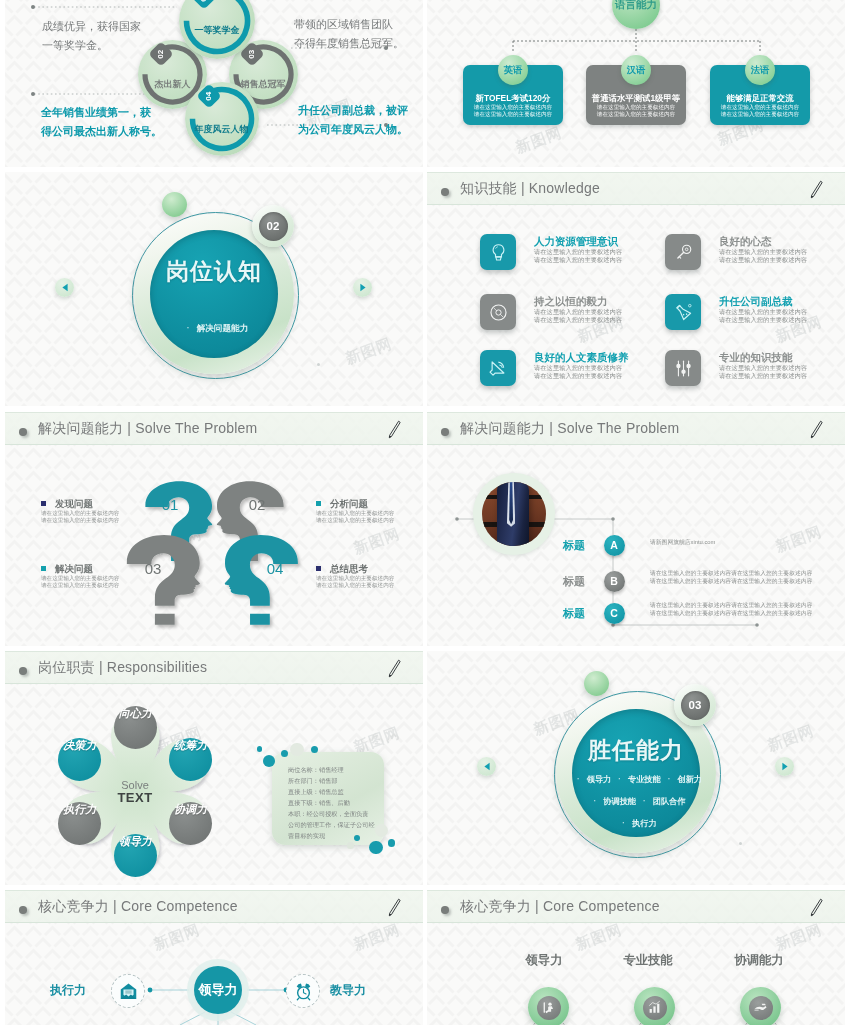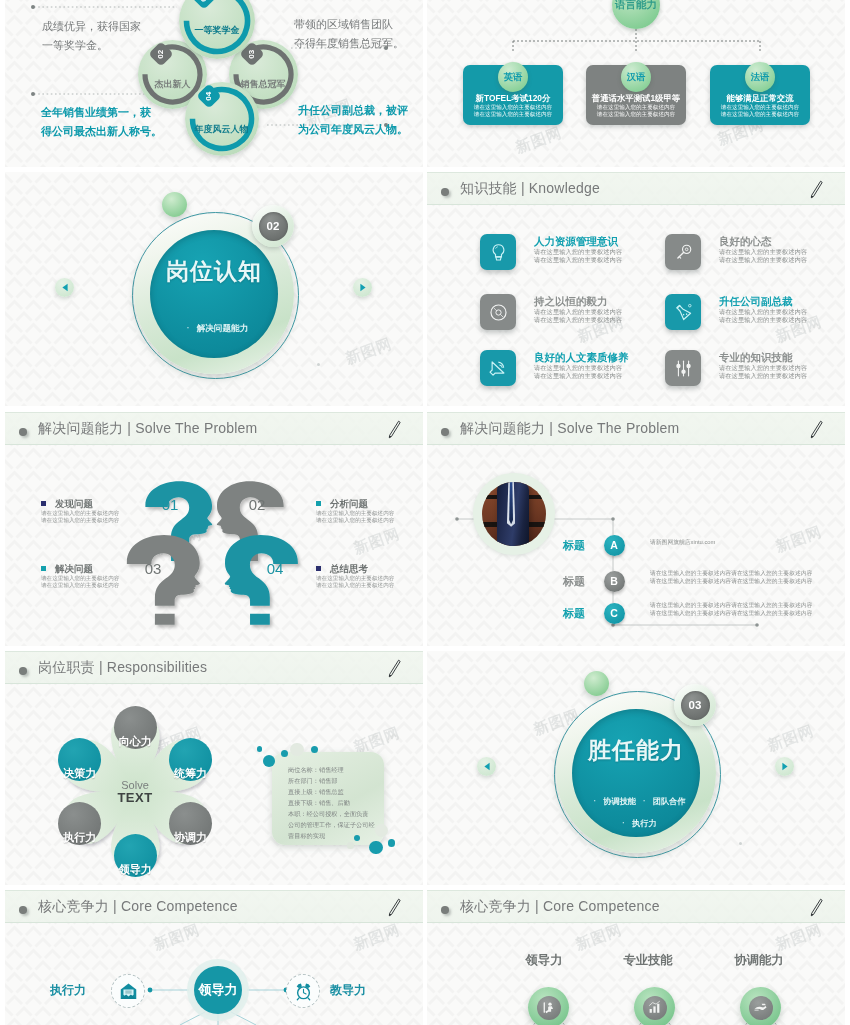--- a/index.html
+++ b/index.html
@@ -38,21 +38,21 @@
      transform:rotate(45deg);color:#fff;font-size:8px;font-weight:bold;
      display:flex;align-items:center;justify-content:center;}
   .hn .badge span{transform:rotate(-135deg);display:block;line-height:1;}
 
   
   .lgroot{position:absolute;left:185px;top:48px;width:48px;height:48px;border-radius:50%;
      background:radial-gradient(circle at 36% 26%, #c5e8c8, #7ecb90 82%);
      box-shadow:0 2px 4px rgba(70,95,80,.3);
      display:flex;align-items:center;justify-content:center;
      color:#2f9c8a;font-size:10.5px;font-weight:bold;}
-  .lgcirc{position:absolute;top:129px;width:30px;height:30px;border-radius:50%;
+  .lgcirc{position:absolute;top:122px;width:30px;height:30px;border-radius:50%;
      background:radial-gradient(circle at 36% 26%, #cdebd0, #85cf95 82%);
      box-shadow:0 2px 4px rgba(70,95,80,.3);
      display:flex;align-items:center;justify-content:center;
      color:#0e9aac;font-size:9.3px;font-weight:bold;}
   .lgbox{position:absolute;top:132px;width:100px;height:60px;border-radius:7px;
      box-shadow:0 2px 5px rgba(60,70,70,.25);text-align:center;color:#fff;}
   .lgbox .lgt{margin-top:27px;font-size:8.4px;font-weight:bold;line-height:12px;white-space:nowrap;}
   .lgbox .lgb{font-size:5.6px;line-height:7.4px;opacity:.95;}
 
   
@@ -119,22 +119,22 @@
      clip-path:polygon(16% 0,84% 0,100% 90%,50% 100%,0 90%);}
   .pbadge{position:absolute;width:21px;height:21px;border-radius:50%;
      color:#fff;font-size:10.5px;font-weight:bold;
      display:flex;align-items:center;justify-content:center;
      box-shadow:0 2px 3px rgba(0,0,0,.25);}
   .plbl{position:absolute;font-size:11px;font-weight:bold;}
   .ptxt{position:absolute;font-size:5.8px;line-height:8px;color:#8b8f8e;white-space:nowrap;}
 
   
   .pcirc{position:absolute;width:43px;height:43px;border-radius:50%;
-     display:flex;align-items:flex-end;justify-content:center;
-     color:#fff;font-size:11px;font-weight:bold;text-shadow:0 1px 1px rgba(0,0,0,.2);}
+     display:flex;align-items:flex-start;justify-content:center;
+     color:#fff;font-size:11px;font-weight:bold;text-shadow:0 1px 1px rgba(0,0,0,.2);font-style:italic;}
   .rcard{position:absolute;border-radius:13px;
      background:linear-gradient(150deg,#e6f0e3,#d3e4d1 60%,#e7f1e5);
      box-shadow:0 2px 6px rgba(90,110,100,.25);}
   .rcard .cl{font-size:6.2px;line-height:11px;color:#7f8483;white-space:nowrap;}
   .rdot{position:absolute;border-radius:50%;}
   .rcenter{position:absolute;text-align:center;}
   .rcenter .s1{font-size:11px;color:#7a7f7e;line-height:12px;}
   .rcenter .s2{font-size:13px;color:#3e4342;font-weight:bold;line-height:14px;letter-spacing:.5px;}
 
   
@@ -656,20 +656,23 @@
         <rect width="418" height="234" fill="url(#chev)"></rect>
       </svg>
     <div class="wm" style="left:106px;top:62px;">新图网</div>
     <div class="wm" style="left:340px;top:78px;">新图网</div>
 
     <div class="sec-bubble" style="left:157px;top:20px;width:25px;height:25px;"></div>
     <div class="sec-outline" style="left:126.5px;top:39.5px;width:165px;height:165px;"></div>
     <div class="sec-ring" style="left:129px;top:42px;width:160px;height:160px;"></div>
     <div class="sec-disc" style="left:145px;top:58px;width:128px;height:128px;"></div>
     <div class="sec-title" style="top:84px;font-size:23px;">胜任能力</div>
+    <div class="sec-bul" style="top:123px;font-size:8.2px;">
+      <i>·</i><span>领导力</span><i>·</i><span>专业技能</span><i>·</i><span>创新力</span>
+    </div>
     <div class="sec-bul" style="top:145px;font-size:8.2px;">
       <i>·</i><span>协调技能</span><i>·</i><span>团队合作</span>
     </div>
     <div class="sec-bul" style="top:167px;font-size:8.2px;">
       <i>·</i><span>执行力</span>
     </div>
     <div class="sec-num" style="left:247px;top:33px;width:42px;height:42px;">
       <b style="width:29px;height:29px;">03</b>
     </div>
     <div class="sec-arrow" style="left:50px;top:106px;">

